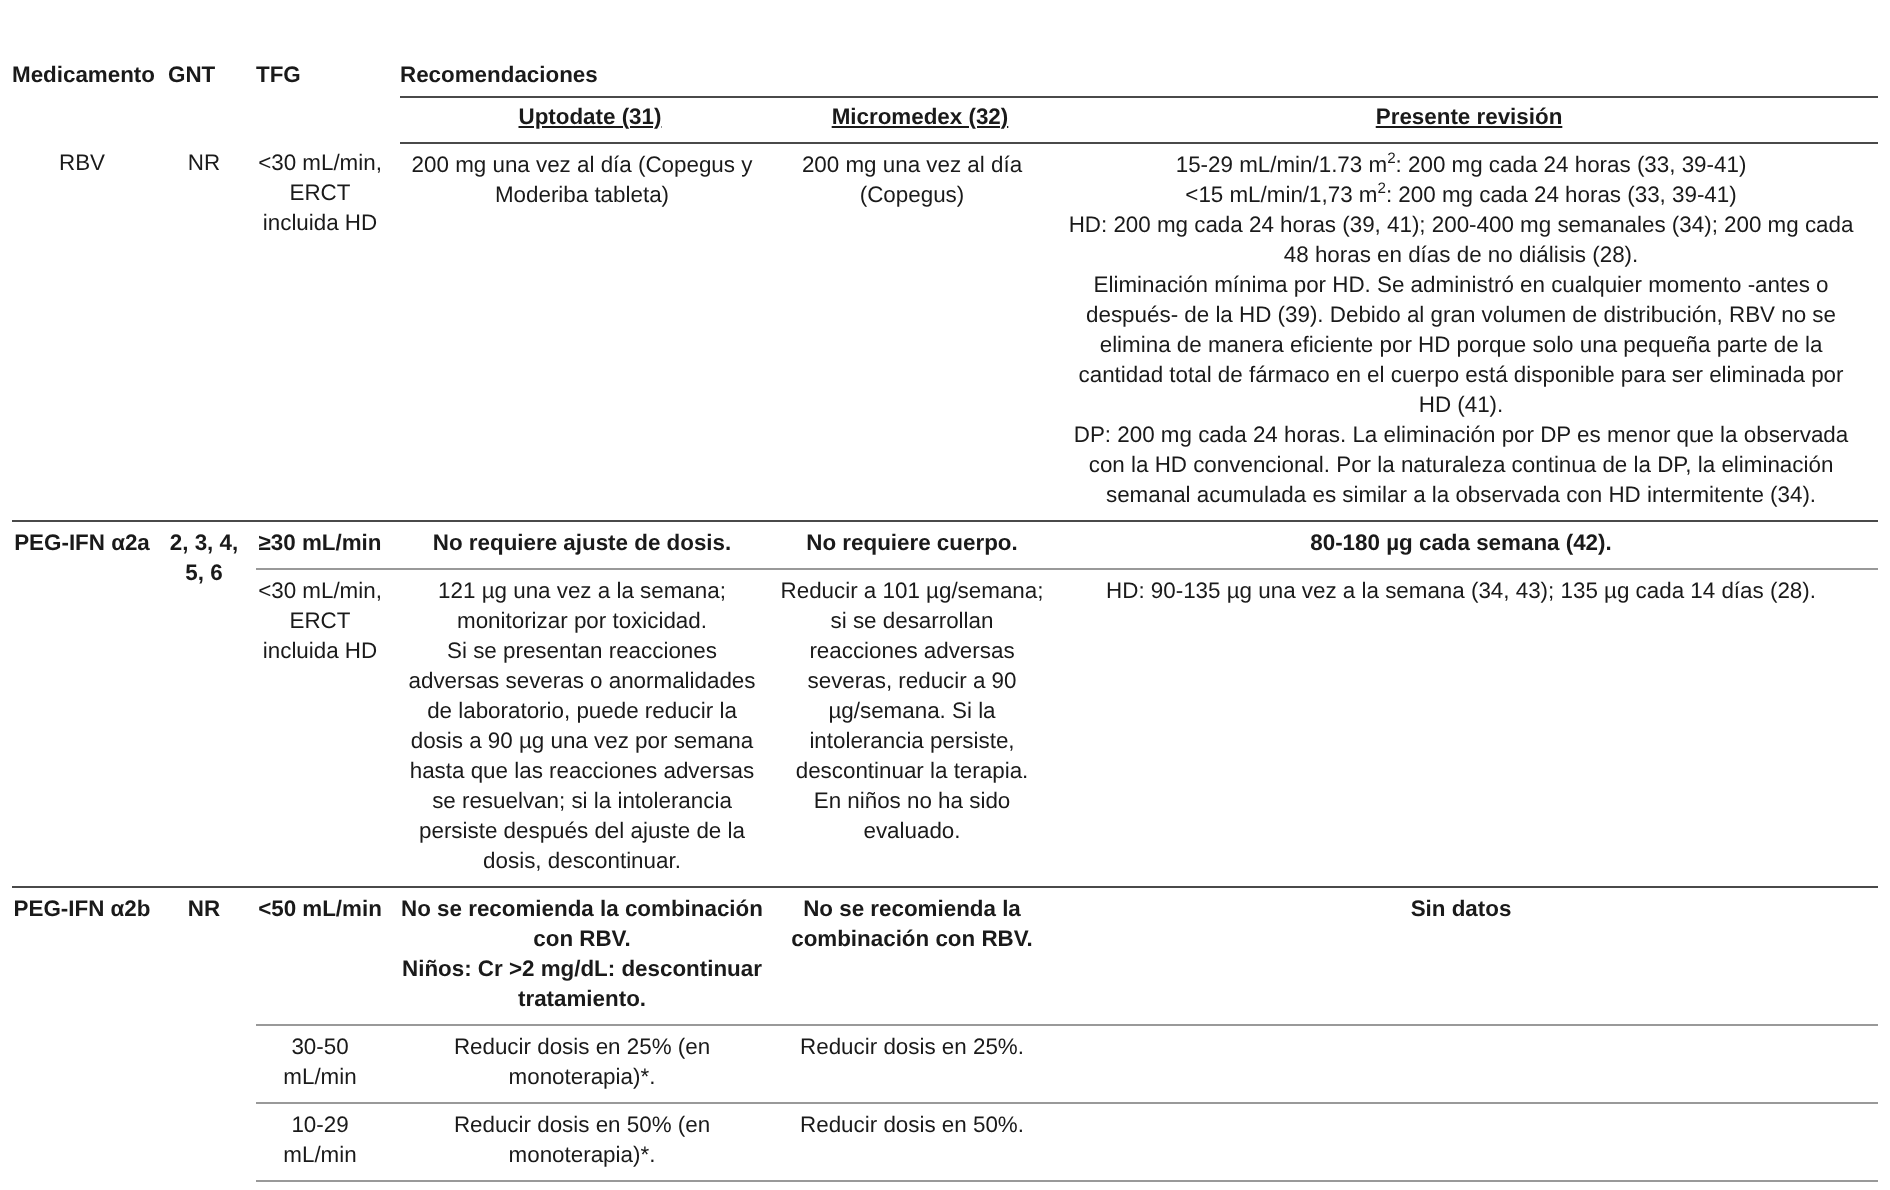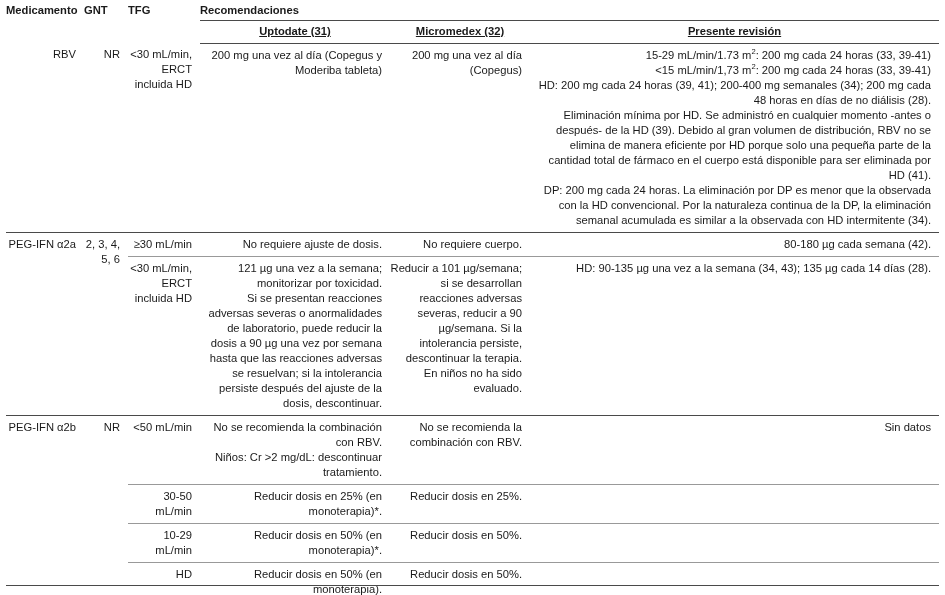--- a/index.html
+++ b/index.html
@@ -13,20 +13,21 @@
     font-family: "Liberation Sans", sans-serif;
     color: #1a1a1a;
     overflow: hidden;
   }
   .sheet {
     position: relative;
     width: 945px;
     height: 424px;
     box-sizing: border-box;
     padding: 0 6px;
+    margin-top: 28px;
   }
   table.tbl {
     width: 933px;
     border-collapse: collapse;
     table-layout: fixed;
     font-size: 11.2px;
     line-height: 1.32;
   }
   col.c-med  { width: 78px; }
   col.c-gnt  { width: 44px; }
@@ -52,28 +53,28 @@
     text-decoration: underline;
   }
   th.blank { border: 0; }
   tr.head-rule > th,
   tr.head-rule > td {
     border-bottom: 1.1px solid #4a4a4a;
   }
 
   tbody td {
     vertical-align: top;
-    text-align: right;
+    text-align: center;
     padding: 4px 8px 4px 0;
     font-size: 11.2px;
     line-height: 1.34;
   }
 
   
-  tr.grp-top > td { border-top: 1.1px solid #4a4a4a; }
+  tr.grp-top > td { border-top: 1.1px solid #4a4a4a; font-weight: bold; }
 
   
   tr.sub-rule > td.rule { border-top: 1px solid #999999; }
 
   .p { margin: 0; }
   .p + .p { margin-top: 0px; }
   sup { font-size: 0.68em; vertical-align: super; line-height: 0; }
 
   .bottom-rule {
     position: absolute;

